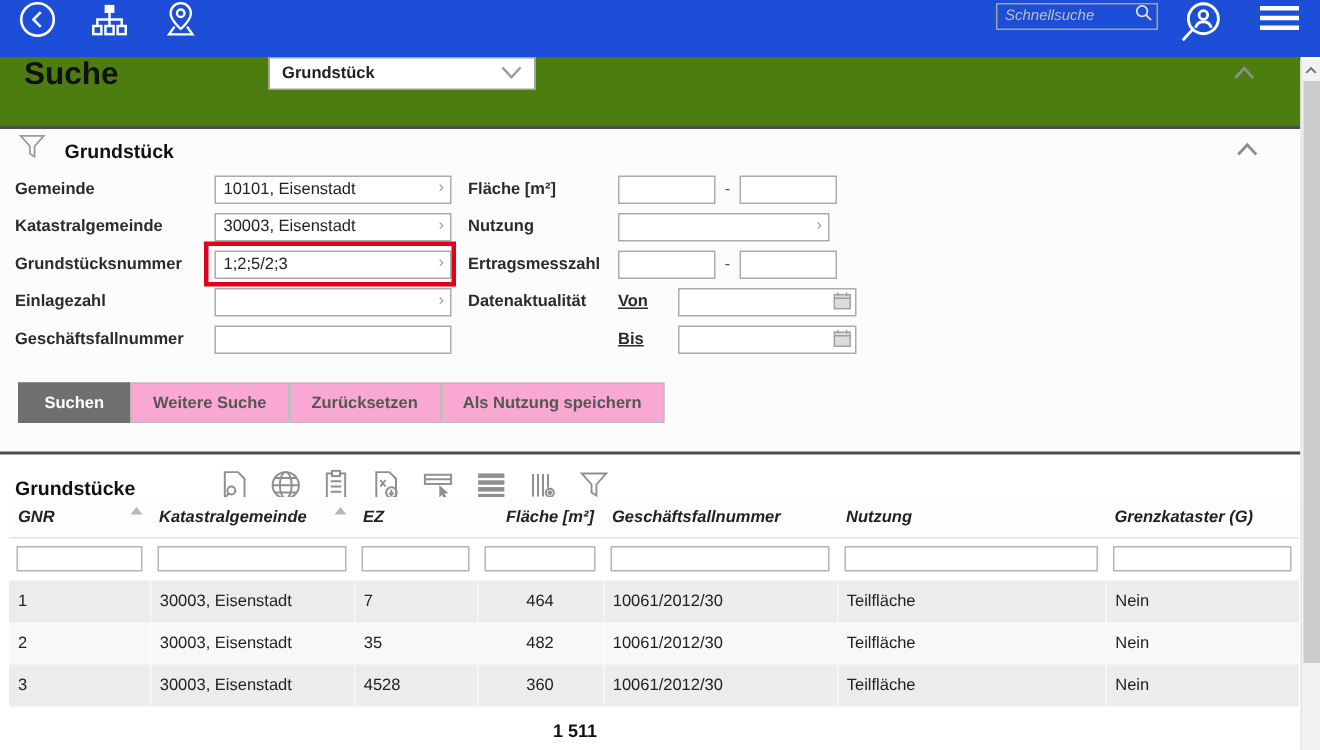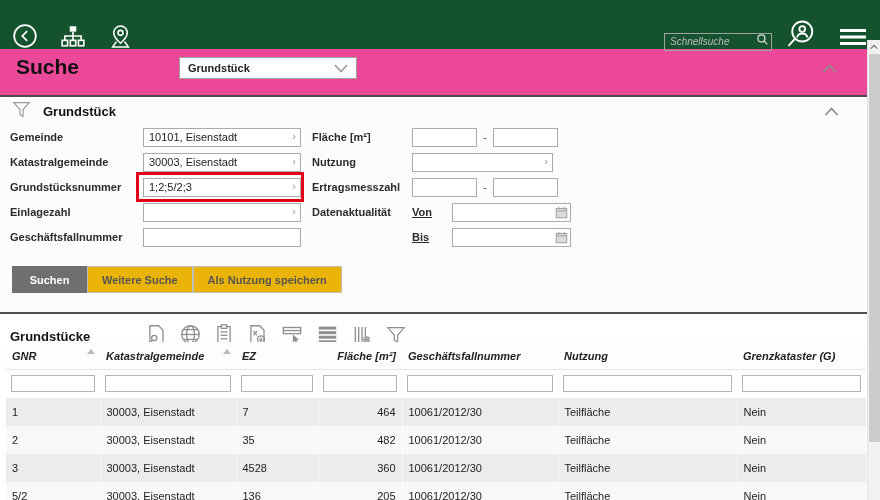--- a/index.html
+++ b/index.html
@@ -2,39 +2,39 @@
 <html><head>
 <meta charset="utf-8">
 <style>
   * { box-sizing: border-box; margin: 0; padding: 0; }
   html,body { width:880px; height:500px; }
   body {
     font-family: "Liberation Sans", "DejaVu Sans", sans-serif;
     background:#ffffff; color:#1a1a1a; overflow:hidden; position:relative;
   }
   
-  .topbar { height:49px; background:#14532d; display:flex; align-items:flex-end; padding:0 12px; gap:0; }
+  .topbar { height:38px; background:#1d4ed8; display:flex; align-items:flex-start; padding:0 12px; gap:0; }
   .topbar svg { display:block; }
   .tb-icon { color:#fff; margin-right:22px; cursor:pointer; }
   .tb-spacer { flex:1; }
   .quicksearch { position:relative; width:108px; height:18px; margin-right:14px; }
   .quicksearch input {
     width:100%; height:100%; background:transparent; border:1px solid #a2a2a2;
     font:italic 10px "Liberation Sans",sans-serif; color:#d9d9d9; padding:0 18px 0 5px; outline:none;
   }
   .quicksearch input::placeholder { color:#bdbdbd; font-style:italic; }
   .qs-mag { position:absolute; right:3px; top:2px; color:#e0e0e0; }
   .menu-icon { margin-right:2px; margin-left:6px; }
   
   .scrollbar { position:absolute; top:40px; right:0; width:13px; height:460px; background:#f2f2f2; border-left:1px solid #e3e3e3; }
   .scrollbar .sb-up { height:13px; display:flex; align-items:center; justify-content:center; color:#707070; }
   .scrollbar .sb-thumb { position:absolute; top:14px; left:1px; width:11px; height:388px; background:#cccccc; }
   
   .content { margin-right:13px; }
-  .suche-row { height:46px; display:flex; align-items:flex-end; padding:16px 16px; background:#ec4899; }
+  .suche-row { height:46px; display:flex; align-items:flex-start; padding:0 16px; background:#4d7c0f; }
   .page-title { font-size:21px; font-weight:bold; color:#111; }
   .type-select {
     margin-left:100px; width:178px; height:22px; background:#fff; border:1px solid #9e9e9e;
     display:flex; align-items:center; padding:0 8px; cursor:pointer;
   }
   .type-select .ts-label { font-size:11px; font-weight:bold; color:#222; flex:1; }
   .collapse-caret { margin-left:auto; color:#8d8d8d; cursor:pointer; padding:2px 6px; }
   .suche-row .collapse-caret { margin-right:8px; }
   .divider-dark { border-top:2px solid #4d4d4d; }
   
@@ -60,40 +60,40 @@
   .ri { position:relative; }
   .ri.small { width:65px; }
   .ri.wide { width:141px; }
   .ri.date { width:119px; }
   .range-dash { width:16px; text-align:center; color:#555; font-size:11px; }
   .sub-label { width:18px; font-size:11px; font-weight:bold; color:#2b2b2b; margin-right:22px;text-decoration:underline; }
   .cal-icon { position:absolute; right:3px; top:3px; color:#9f9f9f; }
   
   .buttons-row { display:flex; padding:14px 0 17px 12px; }
   .btn { height:27px; padding:0 14px; min-width:75px; font:bold 11px "Liberation Sans",sans-serif;
-         background:#eab308; color:#555; border:1px solid #bdbdbd; cursor:pointer; }
+         background:#f9a8d4; color:#555; border:1px solid #bdbdbd; cursor:pointer; }
   .btn.primary { background:#6f6f6f; color:#fff; border-color:#6f6f6f; min-width:75px; }
   
   .results-header { display:flex; align-items:center; padding:21px 10px 4px 10px; height:28px; }
   .results-title { font-size:13px; font-weight:bold; color:#111; }
   .results-toolbar { display:flex; align-items:center; gap:14px; margin-left:56px; color:#8f8f8f; }
   .results-toolbar .ticon { cursor:pointer; display:block; }
   table.results { border-collapse:collapse; table-layout:fixed; width:860px; margin:0 0 0 6px; }
   col.c0{width:94px} col.c1{width:136px} col.c2{width:82px} col.c3{width:84px} col.c4{width:156px} col.c5{width:179px} col.c6{width:129px}
   th { text-align:left; font-size:11px; color:#222; padding:8px 6px 7px 6px; position:relative;
        border-bottom:1px solid #e4e4e4; background:#fdfdfd; cursor:pointer;font-style:italic; }
   th.num { text-align:right; }
   .sort-caret { position:absolute; right:5px; top:7px; width:0; height:0;
        border-left:4px solid transparent; border-right:4px solid transparent; border-bottom:5px solid #b8b8b8; }
   tr.filter-row td { padding:3px 5px 6px 5px; background:#fff; }
   tr.filter-row input { width:100%; height:17px; border:1px solid #b5b5b5; font:11px "Liberation Sans",sans-serif; padding:0 4px; outline:none; }
   tr.data-row td { font-size:11px; color:#222; padding:8px 6px; border-right:1px solid rgba(255,255,255,0.5); }
   tr.data-row:nth-child(odd) td { background:#ececec; }
   tr.data-row:nth-child(even) td { background:#f8f8f8; }
-  tr.data-row td.num { text-align:right; }
+  tr.data-row td.num { text-align:center; }
   tr.last-row td { border-bottom:1px solid #d7d7d7; }
   .table-footer { width:402px; text-align:right; padding:9px 4px 0 0; font-size:12px; font-weight:bold; color:#111; }
 </style>
 </head>
 <body>
 
 <div class="topbar">
   <span class="tb-icon">
     <svg width="26" height="26" viewBox="0 0 24 24" fill="none" stroke="currentColor" stroke-width="1.6">
       <circle cx="12" cy="12" r="10"></circle>
@@ -277,20 +277,21 @@
               </svg>
             </span>
           </span>
         </div>
       </div>
     </div>
 
     <div class="buttons-row">
       <button class="btn primary">Suchen</button>
       <button class="btn">Weitere Suche</button>
+      <button class="btn">Zurücksetzen</button>
       <button class="btn">Als Nutzung speichern</button>
     </div>
   </div>
 
   <div class="divider-dark"></div>
 
   <div class="results-header">
     <span class="results-title">Grundstücke</span>
     <div class="results-toolbar">
       <span class="ticon">
@@ -409,26 +410,17 @@
       </tr>
       <tr class="data-row">
         <td>3</td>
           <td>30003, Eisenstadt</td>
           <td>4528</td>
         <td class="num">360</td>
           <td>10061/2012/30</td>
         <td>Teilfläche</td>
           <td>Nein</td>
       </tr>
-      <tr class="data-row last-row">
-        <td>5/2</td>
-          <td>30003, Eisenstadt</td>
-          <td>136</td>
-        <td class="num">205</td>
-          <td>10061/2012/30</td>
-        <td>Teilfläche</td>
-          <td>Nein</td>
-      </tr>
     </tbody>
   </table>
 
   <div class="table-footer">1 511</div>
 </div>
 
 </body></html>

